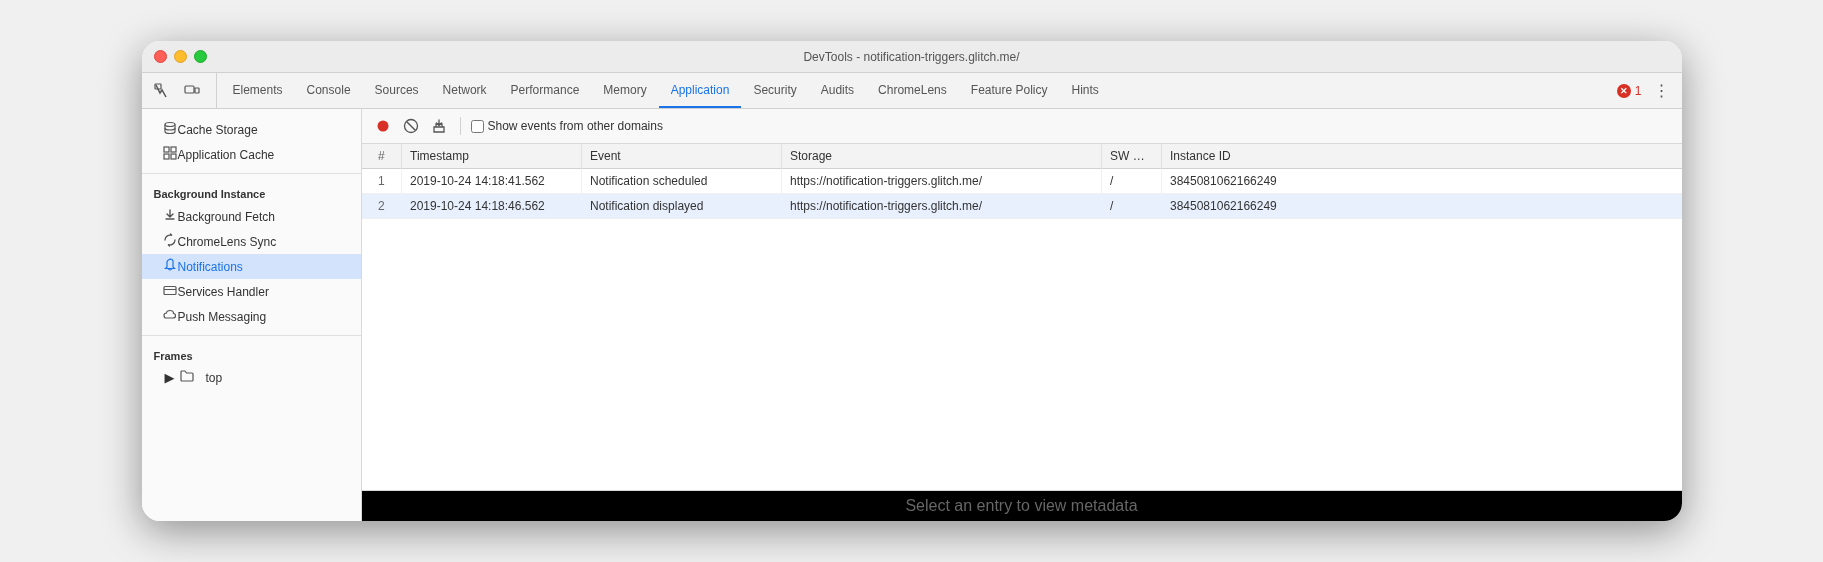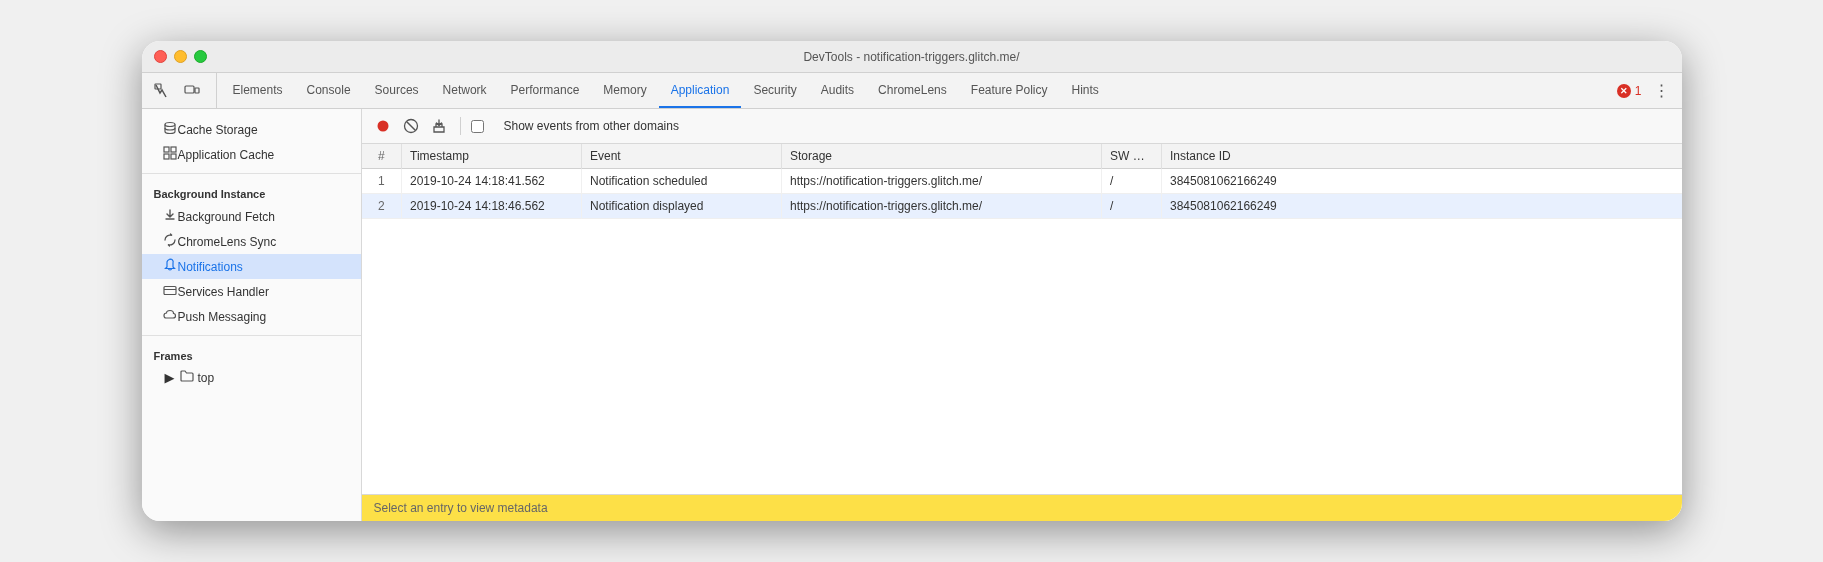--- a/index.html
+++ b/index.html
@@ -213,21 +213,21 @@
     }
     .toolbar-separator {
       width: 1px;
       height: 18px;
       background: #d0d0d0;
       margin: 0 4px;
     }
     .toolbar-checkbox {
       display: flex;
       align-items: center;
-      gap: 20px;
+      gap: 4px;
       color: #333;
       font-size: 12px;
       cursor: pointer;
     }
     
     .table-wrapper {
       flex: 1;
       overflow-y: auto;
       display: flex;
       flex-direction: column;
@@ -266,24 +266,25 @@
     tbody td:last-child { border-right: none; }
     .col-num { width: 40px; text-align: center; color: #666; }
     .col-timestamp { width: 180px; }
     .col-event { width: 200px; }
     .col-origin { width: 320px; }
     .col-sw { width: 60px; }
     .col-instance { flex: 1; }
     
     .footer {
       border-top: 1px solid #d8d8d8;
-      background: #fde047;
+      background: #000000;
       padding: 6px 12px;
+      text-align: center;
       color: #666;
-      font-size: 12px;
+      font-size: 16px;
       flex-shrink: 0;
     }
     
     .sidebar::-webkit-scrollbar,
     .table-wrapper::-webkit-scrollbar { width: 6px; }
     .sidebar::-webkit-scrollbar-track,
     .table-wrapper::-webkit-scrollbar-track { background: transparent; }
     .sidebar::-webkit-scrollbar-thumb,
     .table-wrapper::-webkit-scrollbar-thumb { background: #c0c0c0; border-radius: 3px; }
   </style>
@@ -440,21 +441,21 @@
       <div class="sidebar-divider"></div>
 
       <div class="sidebar-section-title">Frames</div>
       <div class="sidebar-item">
         <span class="item-icon">▶</span>
         <span style="margin-left:2px;">
           <svg width="14" height="12" viewBox="0 0 14 12" fill="none">
             <path d="M1 2 Q1 1 2 1 L5 1 L6.5 3 L12 3 Q13 3 13 4 L13 10 Q13 11 12 11 L2 11 Q1 11 1 10 Z" stroke="#555" stroke-width="1.2" fill="none"></path>
           </svg>
         </span>
-        <span style="margin-left:4px;">top</span>
+        <span style="margin-left:12px;">top</span>
       </div>
     </div>
 
     <div class="content">
 
       <div class="toolbar">
         <div class="toolbar-btn record-active" title="Record">
           <svg width="14" height="14" viewBox="0 0 14 14">
             <circle cx="7" cy="7" r="5.5" fill="#d93025"></circle>
           </svg>

